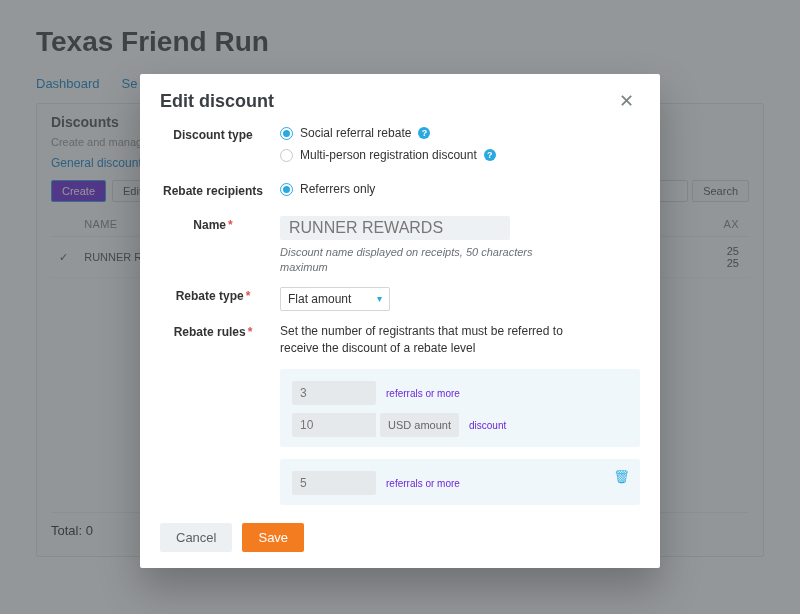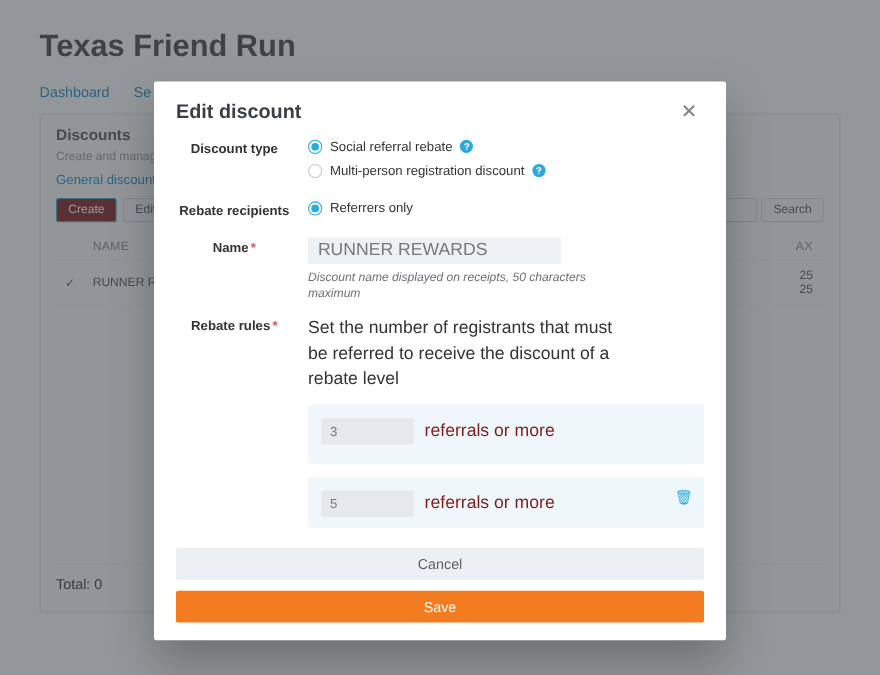--- a/index.html
+++ b/index.html
@@ -9,21 +9,21 @@
   
   .bg-page { position: absolute; inset: 0; background: #fff; padding: 0 36px; color: #333; }
   .bg-title { font-size: 28px; font-weight: 700; color: #444; margin-top: 26px; margin-bottom: 18px; }
   .bg-tabs { display: flex; gap: 22px; font-size: 13px; color: #1e88c7; margin-bottom: 12px; }
   .bg-panel { border: 1px solid #e3e6e8; border-radius: 2px; background: #fdfdfd; padding: 10px 14px 18px; }
   .bg-panel-title { font-size: 14px; font-weight: 700; color: #555; margin-bottom: 6px; }
   .bg-panel-sub { font-size: 11px; color: #999; margin-bottom: 8px; }
   .bg-subtabs { font-size: 12px; color: #1e88c7; margin-bottom: 10px; }
   .bg-toolbar { display: flex; align-items: center; gap: 6px; margin-bottom: 10px; }
   .bg-btn { font-size: 11px; border: 1px solid #d7dbde; background: #fafbfc; color: #555; padding: 4px 10px; border-radius: 2px; cursor: pointer; }
-  .bg-btn.primary { background: #7f1d1d; border-color: #2aa9e0; color: #fff; }
+  .bg-btn.primary { background: #6d28d9; border-color: #2aa9e0; color: #fff; }
   .bg-search { margin-left: auto; display: flex; gap: 4px; align-items: center; }
   .bg-search input { width: 120px; height: 22px; border: 1px solid #d7dbde; border-radius: 2px; font-size: 11px; padding: 0 6px; }
   .bg-table { width: 100%; border-collapse: collapse; font-size: 11px; }
   .bg-table thead th { text-align: left; color: #888; font-weight: 400; padding: 6px 8px; border-bottom: 1px solid #eceff1; letter-spacing: .4px; }
   .bg-table thead th:last-child { text-align: right; padding-right: 10px; margin-top: 40px; }
   .bg-table tbody td { padding: 8px; border-bottom: 1px solid #f1f3f5; color: #555; }
   .bg-table tbody td:last-child { text-align: right; padding-right: 10px; }
   .checkcell { width: 22px; text-align: center; color: #3aa0d0; }
   .bg-total { margin-top: 24px; font-size: 13px; color: #333; padding-top: 10px; border-top: 1px solid #eceff1; }
 
@@ -42,28 +42,28 @@
   .form-ctrl { flex: 1; }
   .radio-line { display: flex; align-items: center; gap: 7px; margin-bottom: 8px; font-size: 12px; color: #333; }
   .radio { width: 13px; height: 13px; border-radius: 50%; border: 1px solid #c4c9cd; background: #fff; position: relative; flex-shrink: 0; }
   .radio.checked { border-color: #2aa9e0; }
   .radio.checked::after { content: ""; position: absolute; inset: 2px; border-radius: 50%; background: #2aa9e0; }
   .help-ic { width: 12px; height: 12px; border-radius: 50%; background: #2aa9e0; color: #fff; font-size: 9px; display: inline-flex; align-items: center; justify-content: center; font-weight: 700; }
   .text-input { width: 230px; height: 24px; background: #eef1f3; border: 1px solid #eef1f3; border-radius: 2px; padding: 0 8px; font-size: 16px; color: #777; }
   .hint { font-size: 11px; font-style: italic; color: #6b7075; margin-top: 5px; line-height: 1.35; max-width: 260px; }
   .select { width: 110px; height: 24px; border: 1px solid #d1d6da; border-radius: 2px; display: inline-flex; align-items: center; justify-content: space-between; padding: 0 7px; font-size: 12px; color: #333; background: #fff; }
   .select .caret { color: #2aa9e0; font-size: 10px; }
-  .rules-desc { font-size: 16px; color: #333; line-height: 1.45; max-width: 290px; }
+  .rules-desc { font-size: 12px; color: #333; line-height: 1.45; max-width: 290px; }
   .rule-card { background: #f0f7fb; border-radius: 2px; padding: 12px 12px 10px; margin-top: 12px; position: relative; }
   .rule-line { display: flex; align-items: center; gap: 10px; margin-bottom: 8px; }
   .num-input { width: 84px; height: 24px; background: #e6e9eb; border: none; border-radius: 2px; padding: 0 8px; font-size: 12px; color: #777; }
   .unit-box { height: 24px; background: #e6e9eb; border: none; border-radius: 2px; padding: 0 8px; font-size: 11px; color: #666; display: inline-flex; align-items: center; margin-left: -6px; }
-  .rule-line .after-text { font-size: 16px; color: #7f1d1d; }
+  .rule-line .after-text { font-size: 10px; color: #6d28d9; }
   .trash { position: absolute; top: 10px; right: 10px; color: #2aa9e0; font-size: 13px; }
-  .modal-foot { padding: 12px 20px 16px; display: flex; gap: 10px; flex-direction: column; }
+  .modal-foot { padding: 12px 20px 16px; display: flex; gap: 10px; }
   .mbtn { font-size: 13px; border: none; border-radius: 2px; padding: 7px 16px; cursor: pointer; }
   .mbtn.cancel { background: #edf0f2; color: #5a5f63; }
   .mbtn.save { background: #f47c20; color: #fff; }
 </style>
 </head>
 <body>
 
 <div class="bg-page">
   <h1 class="bg-title">Texas Friend Run</h1>
   <div class="bg-tabs">
@@ -142,30 +142,44 @@
       </div>
 
       <div class="form-row">
         <div class="form-label"><span>Name</span><span class="req">*</span></div>
         <div class="form-ctrl">
           <input class="text-input" value="RUNNER REWARDS" style="">
           <div class="hint">Discount name displayed on receipts, 50 characters maximum</div>
         </div>
       </div>
 
+      <div class="form-row">
+        <div class="form-label"><span>Rebate type</span><span class="req">*</span></div>
+        <div class="form-ctrl">
+          <div class="select">
+            <span>Flat amount</span>
+            <span class="caret">▾</span>
+          </div>
+        </div>
+      </div>
 
       <div class="form-row" style="margin-bottom:0;">
         <div class="form-label"><span>Rebate rules</span><span class="req">*</span></div>
         <div class="form-ctrl">
           <div class="rules-desc">Set the number of registrants that must be referred to receive the discount of a rebate level</div>
 
           <div class="rule-card">
             <div class="rule-line">
               <input class="num-input" value="3" style="">
               <span class="after-text">referrals or more</span>
+            </div>
+            <div class="rule-line" style="margin-bottom:0;">
+              <input class="num-input" style="border-radius: 2px 0px 0px 2px;" value="10">
+              <span class="unit-box">USD amount</span>
+              <span class="after-text">discount</span>
             </div>
           </div>
 
           <div class="rule-card">
             <span class="trash">🗑</span>
             <div class="rule-line" style="margin-bottom:0;">
               <input class="num-input" value="5" style="">
               <span class="after-text">referrals or more</span>
             </div>
           </div>

